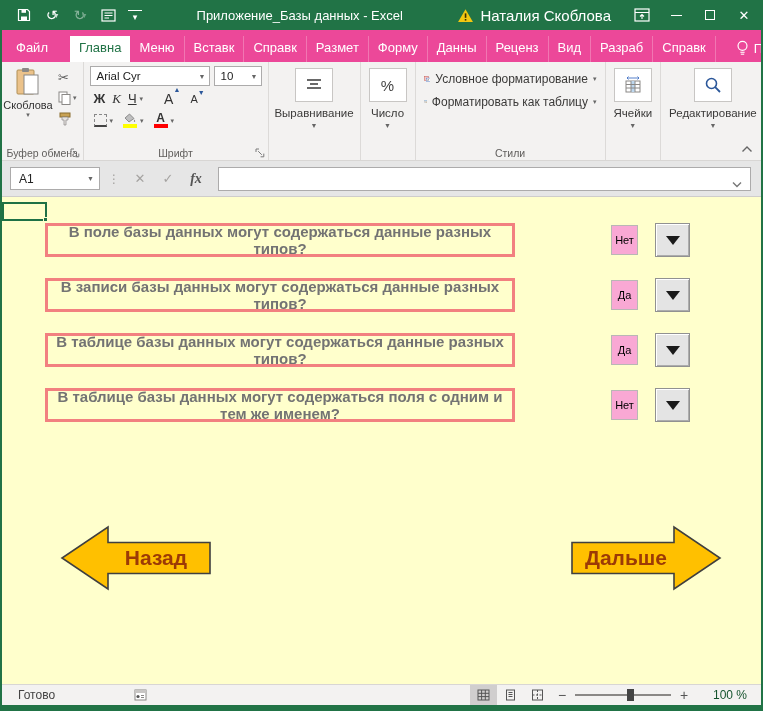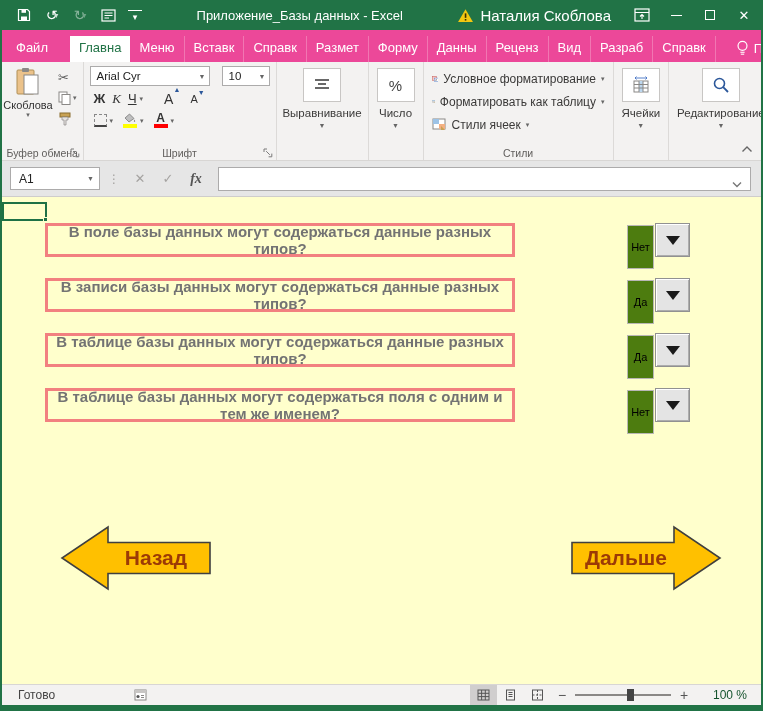--- a/index.html
+++ b/index.html
@@ -76,21 +76,21 @@
   .formula-field { flex: 1; height: 24px; background: #fff; border: 1px solid #ACABAB; position: relative; margin-left: 6px; }
   .fb-expand { position: absolute; right: 8px; top: 8px; }
 
   
   .sheet { flex: 1; background: #FFFFCC; position: relative; overflow: hidden; }
   .sel-cell { position: absolute; left: 0; top: 5px; width: 45px; height: 19px; border: 2px solid #1E7145; }
   .sel-handle { position: absolute; right: -3px; bottom: -3px; width: 5px; height: 5px; background: #1E7145; border: 1px solid #FFFFCC; }
 
   .q-row { position: absolute; left: 0; right: 0; height: 34px; }
   .q-box { position: absolute; left: 43px; width: 470px; height: 34px; border: 3px solid #F28080; background: #FFFFCC; display: flex; align-items: center; justify-content: center; font-weight: bold; font-size: 15px; color: #737373; text-align: center; }
-  .q-answer { position: absolute; left: 625px; top: 2px; width: 27px; height: 44px; background: #4d7c0f; border: 1px solid #B9B7B5; display: flex; align-items: center; justify-content: center; font-size: 11px; color: #000; }
+  .q-answer { position: absolute; left: 609px; top: 2px; width: 27px; height: 30px; background: #f9a8d4; border: 1px solid #B9B7B5; display: flex; align-items: center; justify-content: center; font-size: 11px; color: #000; }
   .q-drop { position: absolute; left: 653px; top: 0; width: 35px; height: 34px; background: #E4E4E4; border: 1px solid #919191; box-shadow: inset 1px 1px 0 #fff, inset -1px -1px 0 #ADADAD; display: flex; align-items: center; justify-content: center; }
   .q-drop .tri { width: 0; height: 0; border-left: 7px solid transparent; border-right: 7px solid transparent; border-top: 9px solid #1a1a1a; }
 
   .arrow-wrap { position: absolute; width: 152px; height: 66px; }
   .arrow-wrap svg { position: absolute; left: 0; top: 0; }
   .arrow-label { position: absolute; top: 17px; height: 32px; display: flex; align-items: center; justify-content: center; font-weight: bold; font-size: 21px; width: 104px; }
   .back-arrow { left: 58px; top: 328px; }
   .back-arrow .arrow-label { left: 44px; }
   .next-arrow { left: 568px; top: 328px; }
   .next-arrow .arrow-label { left: 4px; }
@@ -229,21 +229,21 @@
       <span class="rgroup-label">Буфер обмена</span>
       <span class="launcher">
           <svg width="10" height="10" viewBox="0 0 10 10">
             <path d="M1 1 h3 M1 1 v3 M3.2 3.2 l3.6 3.6 M8.8 5.6 v3.2 h-3.2" fill="none" stroke="#7a7a7a" stroke-width="1"></path>
           </svg>
         </span>
     </div>
 
     <div class="rgroup" style="width:196px">
       <div class="font-group-inner">
-        <div style="display:flex; gap:12px;">
+        <div style="display:flex; gap:4px;">
           <div class="combo" style="width:120px">
               <span>Arial Cyr</span>
               <span class="combo-arrow">▼</span>
             </div>
           <div class="combo" style="width:48px">
               <span>10</span>
               <span class="combo-arrow">▼</span>
             </div>
         </div>
         <div class="font-row">
@@ -320,30 +320,20 @@
               <rect x="1" y="1" width="12" height="10" fill="#fff" stroke="#8A8886"></rect>
               <rect x="1" y="1" width="12" height="3" fill="#9DC3E6"></rect>
               <line x1="5" y1="4" x2="5" y2="11" stroke="#8A8886"></line>
               <line x1="9" y1="4" x2="9" y2="11" stroke="#8A8886"></line>
               <line x1="1" y1="7.5" x2="13" y2="7.5" stroke="#8A8886"></line>
               <path d="M9 9 l4 3 h-4z" fill="#C8A254"></path>
             </svg>
           <span>Форматировать как таблицу</span>
           <span class="mini-drop">▾</span>
         </span>
-        <span class="style-row">
-          <svg width="15" height="13" viewBox="0 0 15 13">
-              <rect x="1" y="1" width="12" height="10" fill="#fff" stroke="#8A8886"></rect>
-              <rect x="1" y="1" width="6" height="5" fill="#9DC3E6"></rect>
-              <rect x="7" y="6" width="6" height="5" fill="#F4B183"></rect>
-              <path d="M9 8 l4 4 h-4z" fill="#C8A254"></path>
-            </svg>
-          <span>Стили ячеек</span>
-          <span class="mini-drop">▾</span>
-        </span>
       </div>
       <span class="rgroup-label">Стили</span>
     </div>
 
     <div class="rgroup collapsed-group" style="width:56px">
       <span class="cg-btn">
           <svg width="20" height="18" viewBox="0 0 20 18">
             <path d="M4 2 h12 M4 2 l1.5 -1.5 M4 2 l1.5 1.5 M16 2 l-1.5 -1.5 M16 2 l-1.5 1.5" stroke="#4472C4" fill="none" stroke-width=".9"></path>
             <rect x="3" y="5" width="14" height="11" fill="#fff" stroke="#8A8886"></rect>
             <rect x="8" y="5" width="4" height="11" fill="#BDD7EE"></rect>

